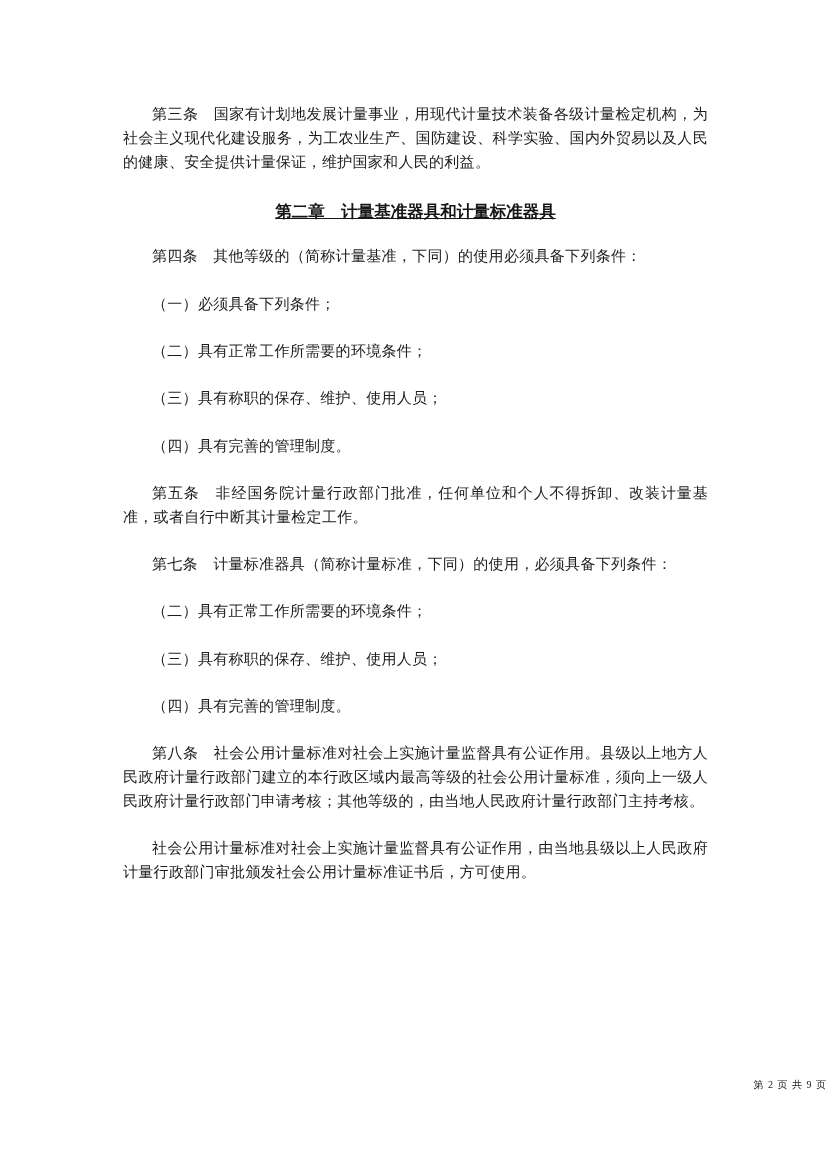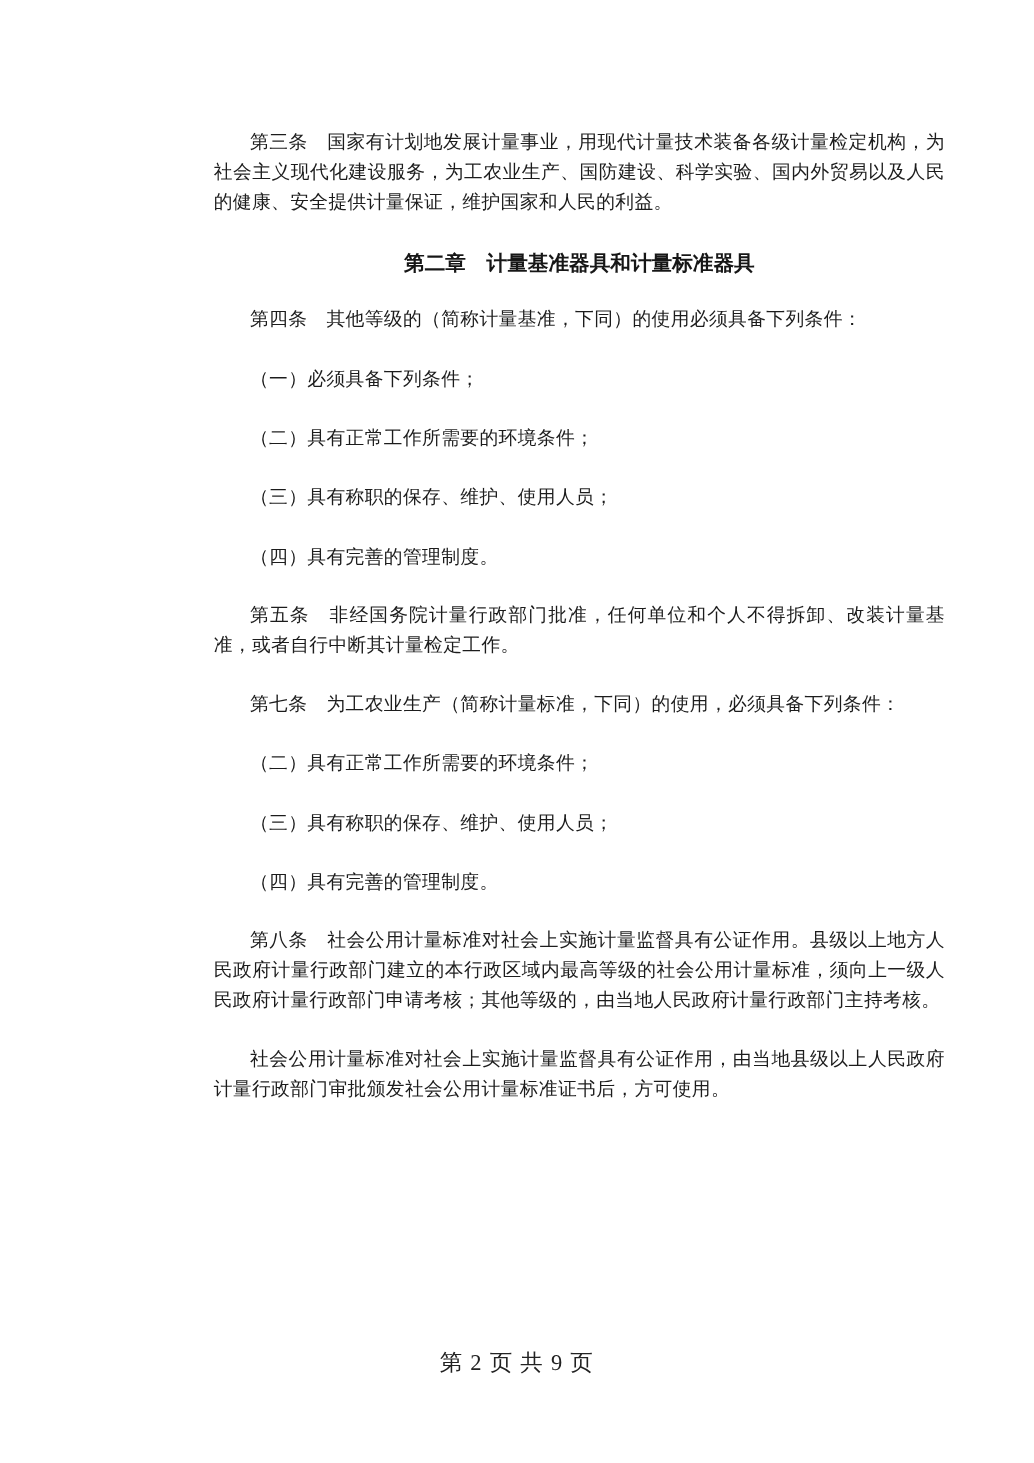--- a/index.html
+++ b/index.html
@@ -18,65 +18,65 @@
     width: 827px;
     height: 1170px;
     background: #ffffff;
     overflow: hidden;
   }
   .content {
     position: absolute;
     left: 123px;
     top: 103px;
     width: 585px;
-    margin-left: 48px;
   }
   .body-para {
     font-size: 15px;
     line-height: 23.8px;
     margin: 0 0 23.5px 0;
     text-align: justify;
     text-indent: 29px;
     letter-spacing: 0.3px;
   }
   .chapter-heading {
     font-family: "Liberation Sans", "DejaVu Sans", sans-serif;
     font-weight: bold;
     font-size: 16.5px;
     line-height: 26px;
     text-align: center;
     text-indent: 0;
     margin: 21px 0 21.5px 0;
     color: #161616;
+    text-decoration: underline;
   }
   .page-footer {
     position: absolute;
     left: 0;
     right: 0;
     top: 1078px;
-    text-align: center;
-    font-size: 18px;
+    text-align: right;
+    font-size: 10px;
     letter-spacing: 1px;
     color: #222222;
   }
 </style>
 </head>
 <body>
 
 <div class="page">
   <div class="content">
     <p class="body-para">第三条　国家有计划地发展计量事业，用现代计量技术装备各级计量检定机构，为社会主义现代化建设服务，为工农业生产、国防建设、科学实验、国内外贸易以及人民的健康、安全提供计量保证，维护国家和人民的利益。</p>
     <h2 class="chapter-heading">第二章　计量基准器具和计量标准器具</h2>
     <p class="body-para">第四条　其他等级的（简称计量基准，下同）的使用必须具备下列条件：</p>
     <p class="body-para">（一）必须具备下列条件；</p>
     <p class="body-para">（二）具有正常工作所需要的环境条件；</p>
     <p class="body-para">（三）具有称职的保存、维护、使用人员；</p>
     <p class="body-para">（四）具有完善的管理制度。</p>
     <p class="body-para">第五条　非经国务院计量行政部门批准，任何单位和个人不得拆卸、改装计量基准，或者自行中断其计量检定工作。</p>
-    <p class="body-para">第七条　为工农业生产（简称计量标准，下同）的使用，必须具备下列条件：</p>
+    <p class="body-para">第七条　计量标准器具（简称计量标准，下同）的使用，必须具备下列条件：</p>
     <p class="body-para">（二）具有正常工作所需要的环境条件；</p>
     <p class="body-para">（三）具有称职的保存、维护、使用人员；</p>
     <p class="body-para">（四）具有完善的管理制度。</p>
     <p class="body-para">第八条　社会公用计量标准对社会上实施计量监督具有公证作用。县级以上地方人民政府计量行政部门建立的本行政区域内最高等级的社会公用计量标准，须向上一级人民政府计量行政部门申请考核；其他等级的，由当地人民政府计量行政部门主持考核。</p>
     <p class="body-para">社会公用计量标准对社会上实施计量监督具有公证作用，由当地县级以上人民政府计量行政部门审批颁发社会公用计量标准证书后，方可使用。</p>
   </div>
   <div class="page-footer">第 2 页 共 9 页</div>
 </div>
 
 </body></html>

